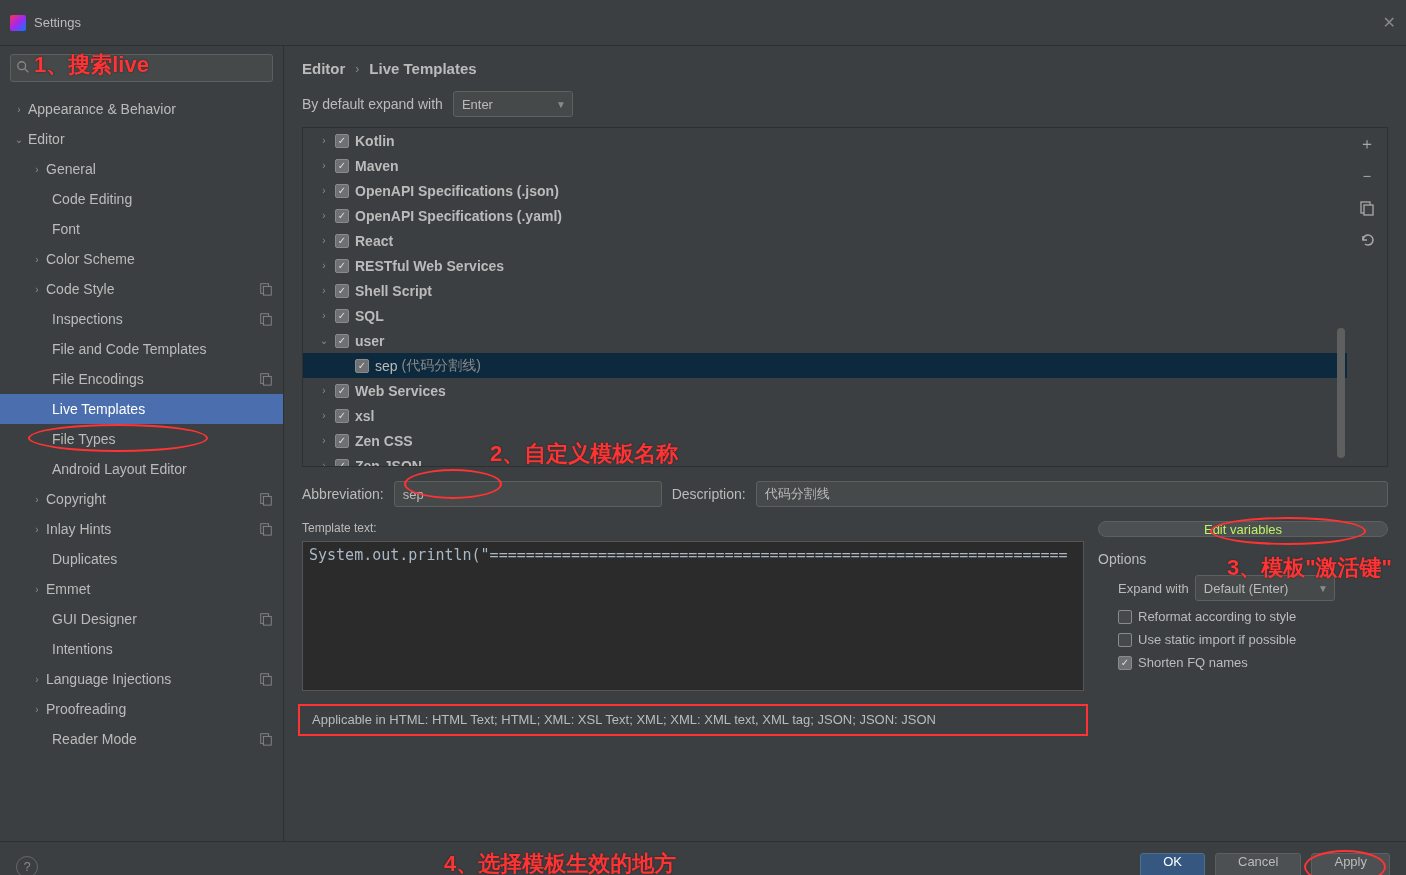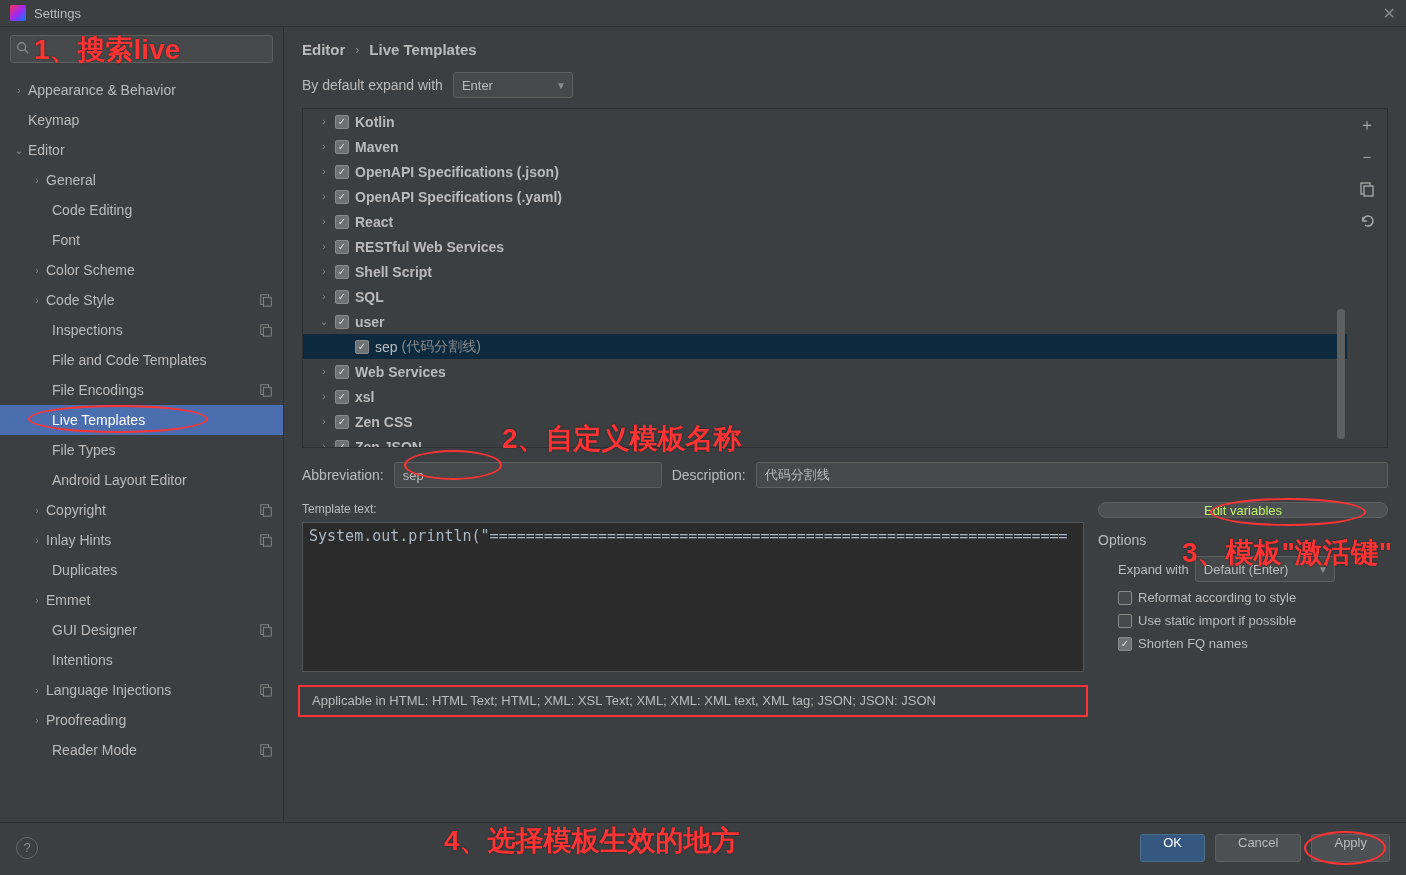--- a/index.html
+++ b/index.html
@@ -1,26 +1,26 @@
 <!DOCTYPE html>
 <html><head>
 <meta charset="utf-8">
 <style>
 * { box-sizing: border-box; margin: 0; padding: 0; font-family: "Segoe UI", Arial, sans-serif; }
 body { background: #3c3f41; color: #bbbbbb; width:1406px; height:875px; overflow:hidden; font-size:13px; }
-.titlebar { height:27px; background:#3c3f41; display:flex; align-items:center; padding:0 10px; border-bottom:1px solid #2d2f30;}
+.titlebar { height:46px; background:#3c3f41; display:flex; align-items:center; padding:0 10px; border-bottom:1px solid #2d2f30;}
 .titlebar .logo { width:16px; height:16px; background:linear-gradient(135deg,#fe315d 0%,#a128f0 50%,#087cfa 100%); border-radius:2px; margin-right:8px;}
 .titlebar .title { font-size:13px; color:#bbbbbb; }
 .titlebar .close { margin-left:auto; font-size:16px; color:#888; cursor:pointer; }
 .body { display:flex; height:calc(875px - 30px - 50px); }
 .sidebar { width:284px; background:#3c3f41; display:flex; flex-direction:column; border-right:1px solid #2d2f30;}
 .search-row { padding:8px 10px; position:relative; }
 .search-input { width:100%; height:28px; background:#45494a; border:1px solid #5e6060; border-radius:3px; padding:0 6px 0 22px; color:#bbb; font-size:13px;}
 .search-row .lens { position:absolute; left:16px; top:14px; width:14px; height:14px; }
-.annot { position:absolute; color:#ff3333; font-weight:bold; font-size:28px; font-family:"SimHei","Microsoft YaHei",sans-serif; pointer-events:none; text-shadow:0 0 2px rgba(0,0,0,0.5); z-index:100;}
+.annot { position:absolute; color:#ff3333; font-weight:bold; font-size:22px; font-family:"SimHei","Microsoft YaHei",sans-serif; pointer-events:none; text-shadow:0 0 2px rgba(0,0,0,0.5); z-index:100;}
 .oval { position:absolute; border:2px solid #ff3333; border-radius:50%; pointer-events:none; z-index:99;}
 .rect-annot { position:absolute; border:2px solid #ff3333; pointer-events:none; z-index:99;}
 .tree { flex:1; overflow:auto; padding:4px 0;}
 .tree-item { display:flex; align-items:center; height:30px; padding:0 10px 0 12px; cursor:pointer; font-size:14px; color:#bbbbbb; white-space:nowrap;}
 .tree-item.selected { background:#4b6eaf; color:#ffffff; }
 .tree-item .arrow { width:14px; text-align:center; font-size:10px; color:#8a8a8a; margin-right:2px;}
 .tree-item.selected .arrow { color:#fff; }
 .tree-item .label { flex:1; }
 .tree-item .badge { width:14px; height:14px; color:#8a8a8a; }
 .indent-1 { padding-left:30px; }
@@ -84,24 +84,20 @@
       <input class="search-input" placeholder="" style="">
       <div class="annot" style="left:34px; top:4px;">1、搜索live</div>
     </div>
     <div class="tree" id="sidebar-tree" style="position:relative">
       <div class="oval" style="left:28px; top:334px; width:180px; height:28px;"></div>
     <div class="tree-item indent-0">
           <span class="arrow">›</span>
           <span class="label">Appearance &amp; Behavior</span>
         </div>
         <div class="tree-item indent-0">
-          <span class="arrow"></span>
-          <span class="label">Keymap</span>
-        </div>
-        <div class="tree-item indent-0">
           <span class="arrow">⌄</span>
           <span class="label">Editor</span>
         </div>
         <div class="tree-item indent-1">
           <span class="arrow">›</span>
           <span class="label">General</span>
         </div>
         <div class="tree-item indent-2">
           <span class="arrow"></span>
           <span class="label">Code Editing</span>
@@ -318,21 +314,21 @@
           </div>
       </div>
     </div>
 
     <div class="form-row">
       <span>Abbreviation:</span>
       <input class="text-input abbr" value="sep" style="">
       <span>Description:</span>
       <input class="text-input desc" value="代码分割线" style="">
       <div class="oval" style="left:102px; top:2px; width:98px; height:30px;"></div>
-      <div class="annot" style="left:200px; top:-28px;text-align:right;">2、自定义模板名称</div>
+      <div class="annot" style="left:188px; top:-28px;text-align:right;">2、自定义模板名称</div>
     </div>
 
     <div class="template-section">
       <div class="template-left">
         <div class="lbl">Template text:</div>
         <textarea class="code-area" id="code-area" style="">System.out.println("================================================================</textarea>
       </div>
       <div class="template-right">
         <button class="btn-wide">Edit variables</button>
         <div class="opt-title">Options</div>

